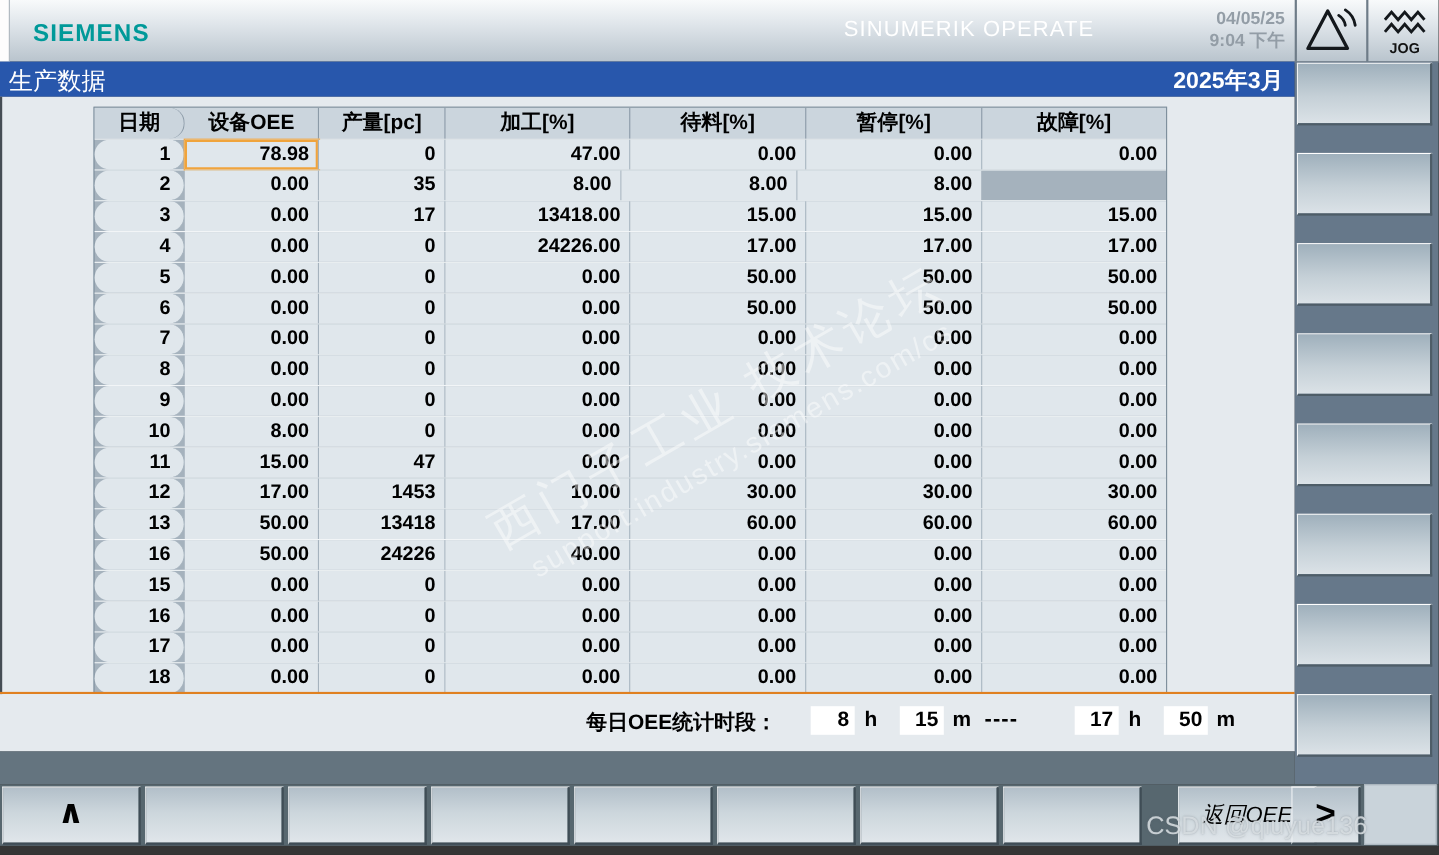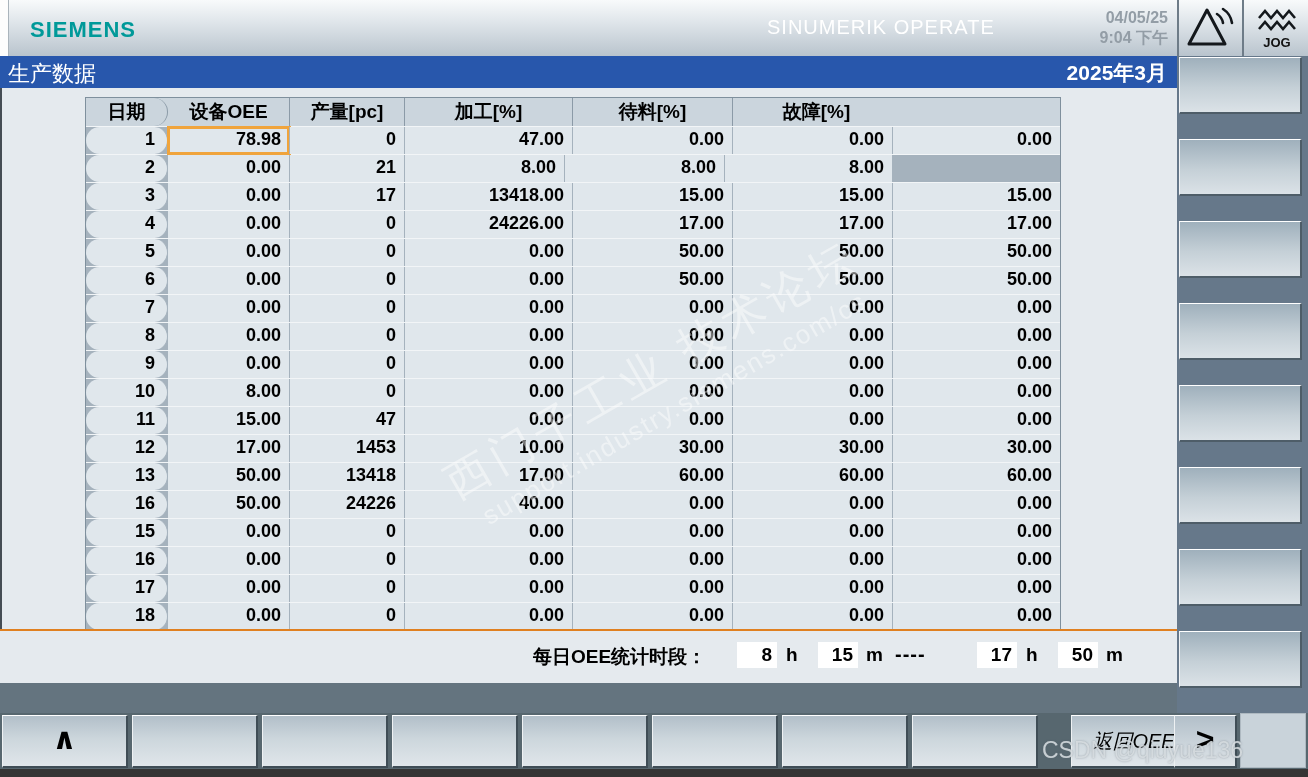--- a/index.html
+++ b/index.html
@@ -131,36 +131,37 @@
   <div class="main">
     <div class="left-border"></div>
 
     <div class="ptable">
       <div class="trh">
         <div class="th c0">日期</div>
         <div class="th c1">设备OEE</div>
         <div class="th c2">产量[pc]</div>
         <div class="th c3">加工[%]</div>
         <div class="th c4">待料[%]</div>
+        <div class="th c5">暂停[%]</div>
         <div class="th c6">故障[%]</div>
       </div>
       <div>
           <div class="tr">
             <div class="td c0">1</div>
             <div class="td c1 selected">78.98</div>
             <div class="td c2">0</div>
             <div class="td c3">47.00</div>
             <div class="td c4">0.00</div>
             <div class="td c5">0.00</div>
             <div class="td c6">0.00</div>
           </div>
           <div class="tr">
             <div class="td c0">2</div>
             <div class="td c1">0.00</div>
-            <div class="td c2">21</div>
+            <div class="td c2">35</div>
             <div class="td c4">8.00</div>
             <div class="td c5">8.00</div>
             <div class="td c6">8.00</div>
           </div>
           <div class="tr">
             <div class="td c0">3</div>
             <div class="td c1">0.00</div>
             <div class="td c2">17</div>
             <div class="td c3">13418.00</div>
             <div class="td c4">15.00</div>

